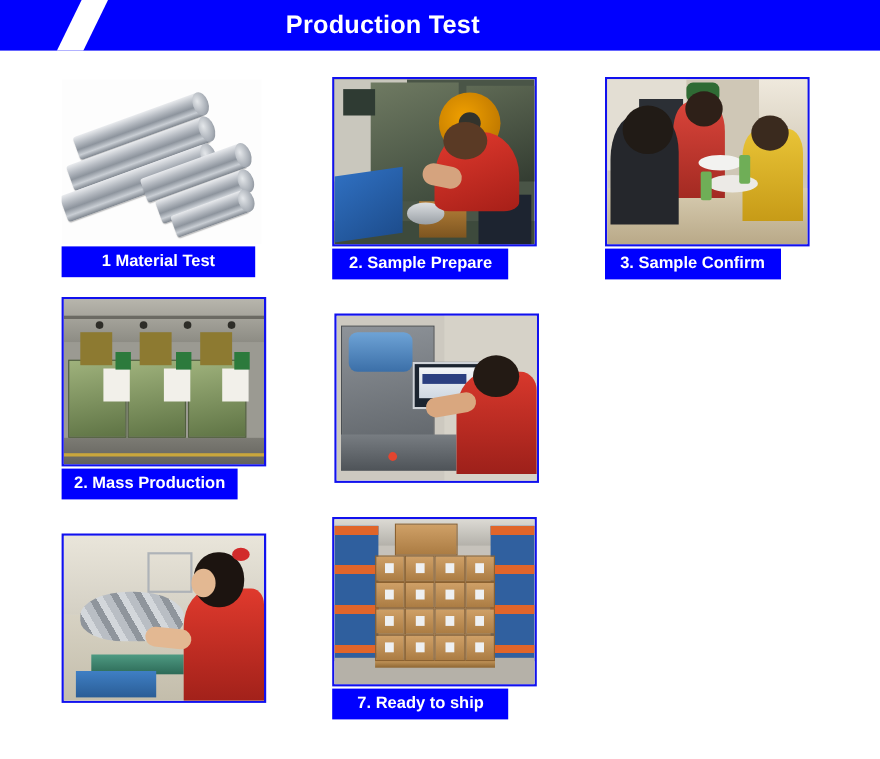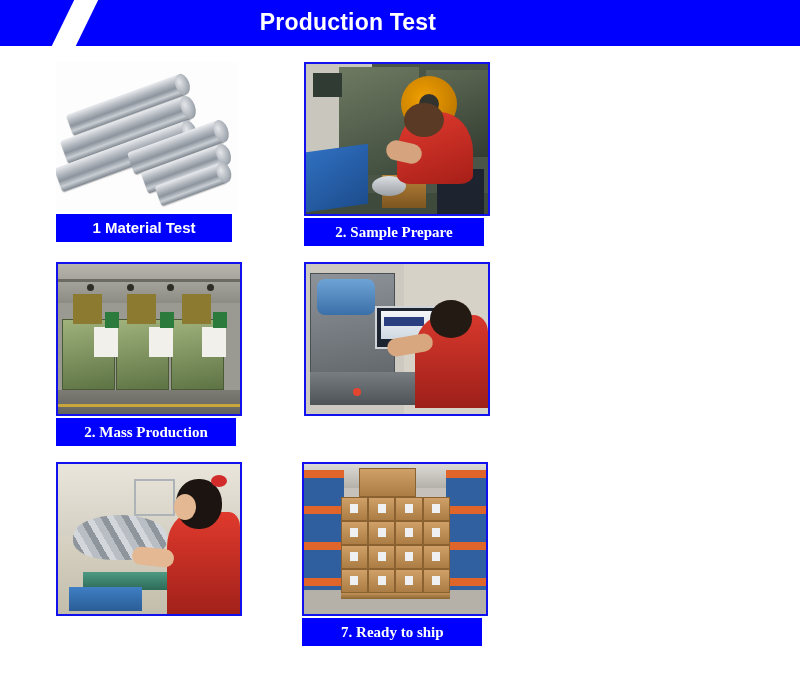--- a/index.html
+++ b/index.html
@@ -52,20 +52,21 @@
   .flow-grid {
     position: relative;
     width: 800px;
     padding: 16px 0 0 0;
     box-sizing: border-box;
   }
   .flow-row {
     display: flex;
     width: 800px;
     height: 200px;
+    align-items: center;
   }
   .flow-cell {
     width: 252px;
     position: relative;
     box-sizing: border-box;
   }
   .flow-cell.c0 { margin-left: 56px; }
   .flow-cell.c1 { margin-left: -4px; }
   .flow-cell.c2 { margin-left: -3px; }
 
@@ -92,21 +93,21 @@
     color: #ffffff;
     font-size: 15px;
     font-weight: bold;
     text-align: center;
     box-sizing: border-box;
     width: 176px;
     padding: 0 4px;
     white-space: nowrap;
     overflow: hidden;
   }
-  .caption.wide { width: 180px; font-family: Liberation Serif, serif; }
+  .caption.wide { width: 160px; }
   .caption.w6 { width: 182px; }
 
   
   .ph { position:absolute; }
 
   
   .ph-bars { width:100%; height:100%; background:#fdfdfd; }
   .bar {
     position:absolute; height:22px; border-radius:3px;
     background: linear-gradient(180deg,#e9ebee 0%,#b8bdc4 28%,#8d949d 55%,#c9ced4 78%,#7d848d 100%);
@@ -327,20 +328,42 @@
           <div class="pr-bowl"></div>
           <div class="pr-leg"></div>
           <div class="pr-body"></div>
           <div class="pr-head"></div>
           <div class="pr-arm"></div>
         </div>
       </div>
       <div class="caption wide">2. Sample Prepare</div>
     </div>
 
+    <div class="flow-cell c2">
+      <div class="media bordered">
+        <div class="ph ph-office">
+          <div class="of-wallL"></div>
+          <div class="of-win"></div>
+          <div class="of-plant"></div>
+          <div class="of-mon"></div>
+          <div class="of-table"></div>
+          <div class="of-p3"></div>
+          <div class="of-p3h"></div>
+          <div class="of-p2"></div>
+          <div class="of-p2h"></div>
+          <div class="of-p1"></div>
+          <div class="of-p1h"></div>
+          <div class="of-plate"></div>
+          <div class="of-plate2"></div>
+          <div class="of-bot1"></div>
+          <div class="of-bot2"></div>
+        </div>
+      </div>
+      <div class="caption wide">3. Sample Confirm</div>
+    </div>
   </div>
 
   <div class="flow-row">
 
     <div class="flow-cell c0">
       <div class="media bordered">
         <div class="ph ph-fact">
           <div class="fa-ceil"></div>
           <div class="fa-beam"></div>
           <div class="fa-lamp" style="left:16%"></div>

